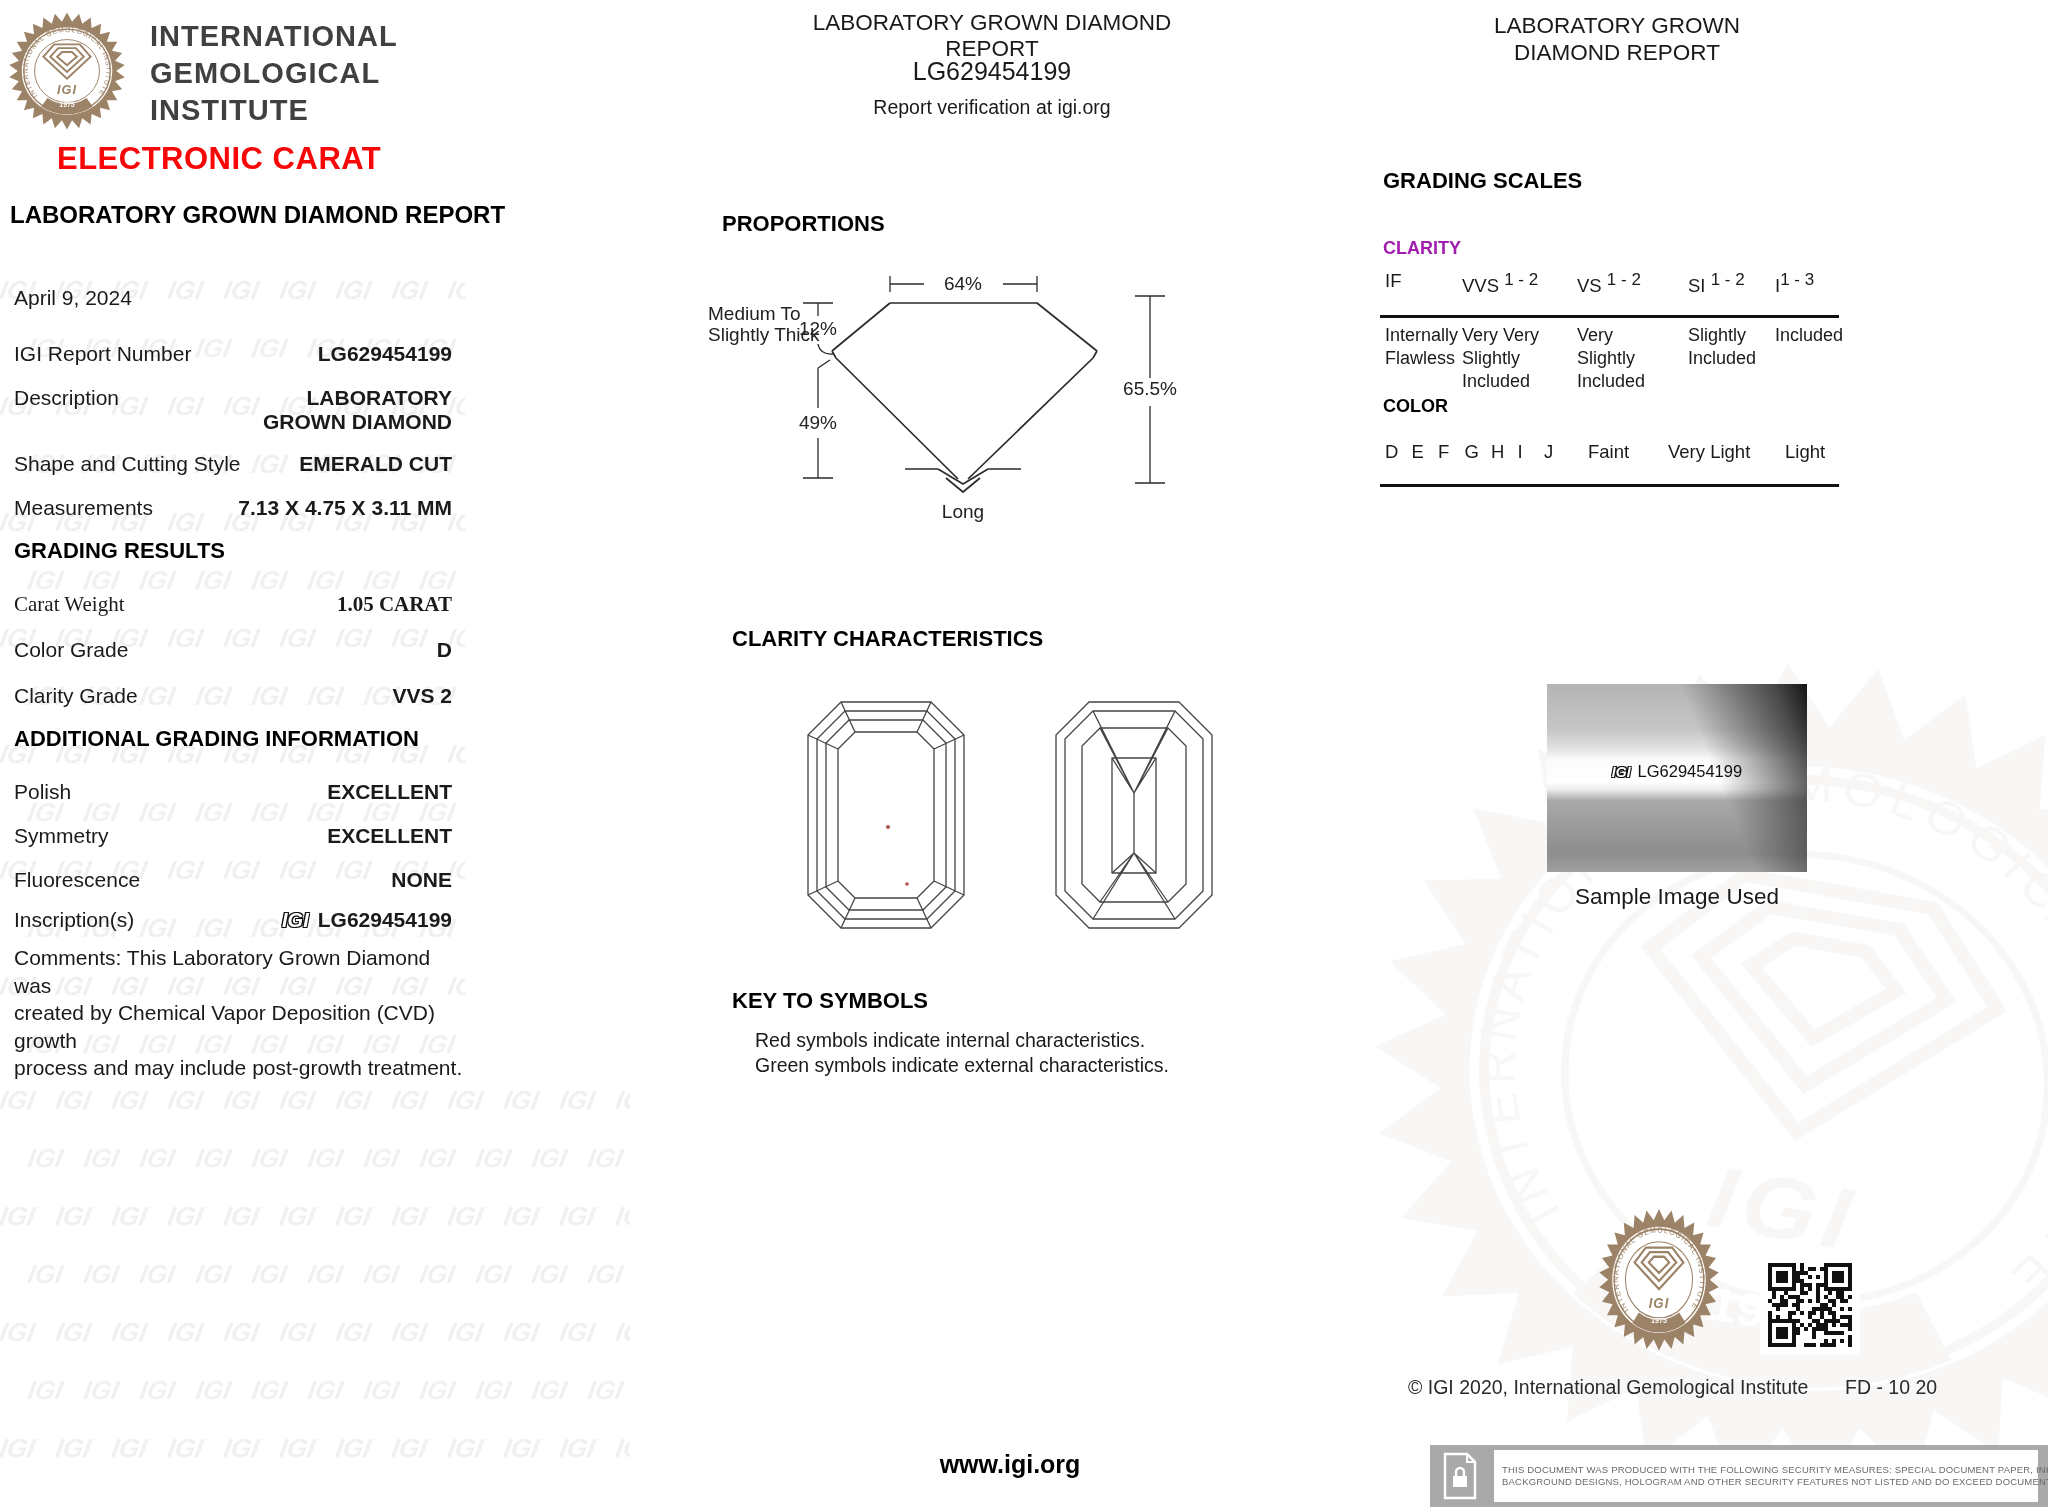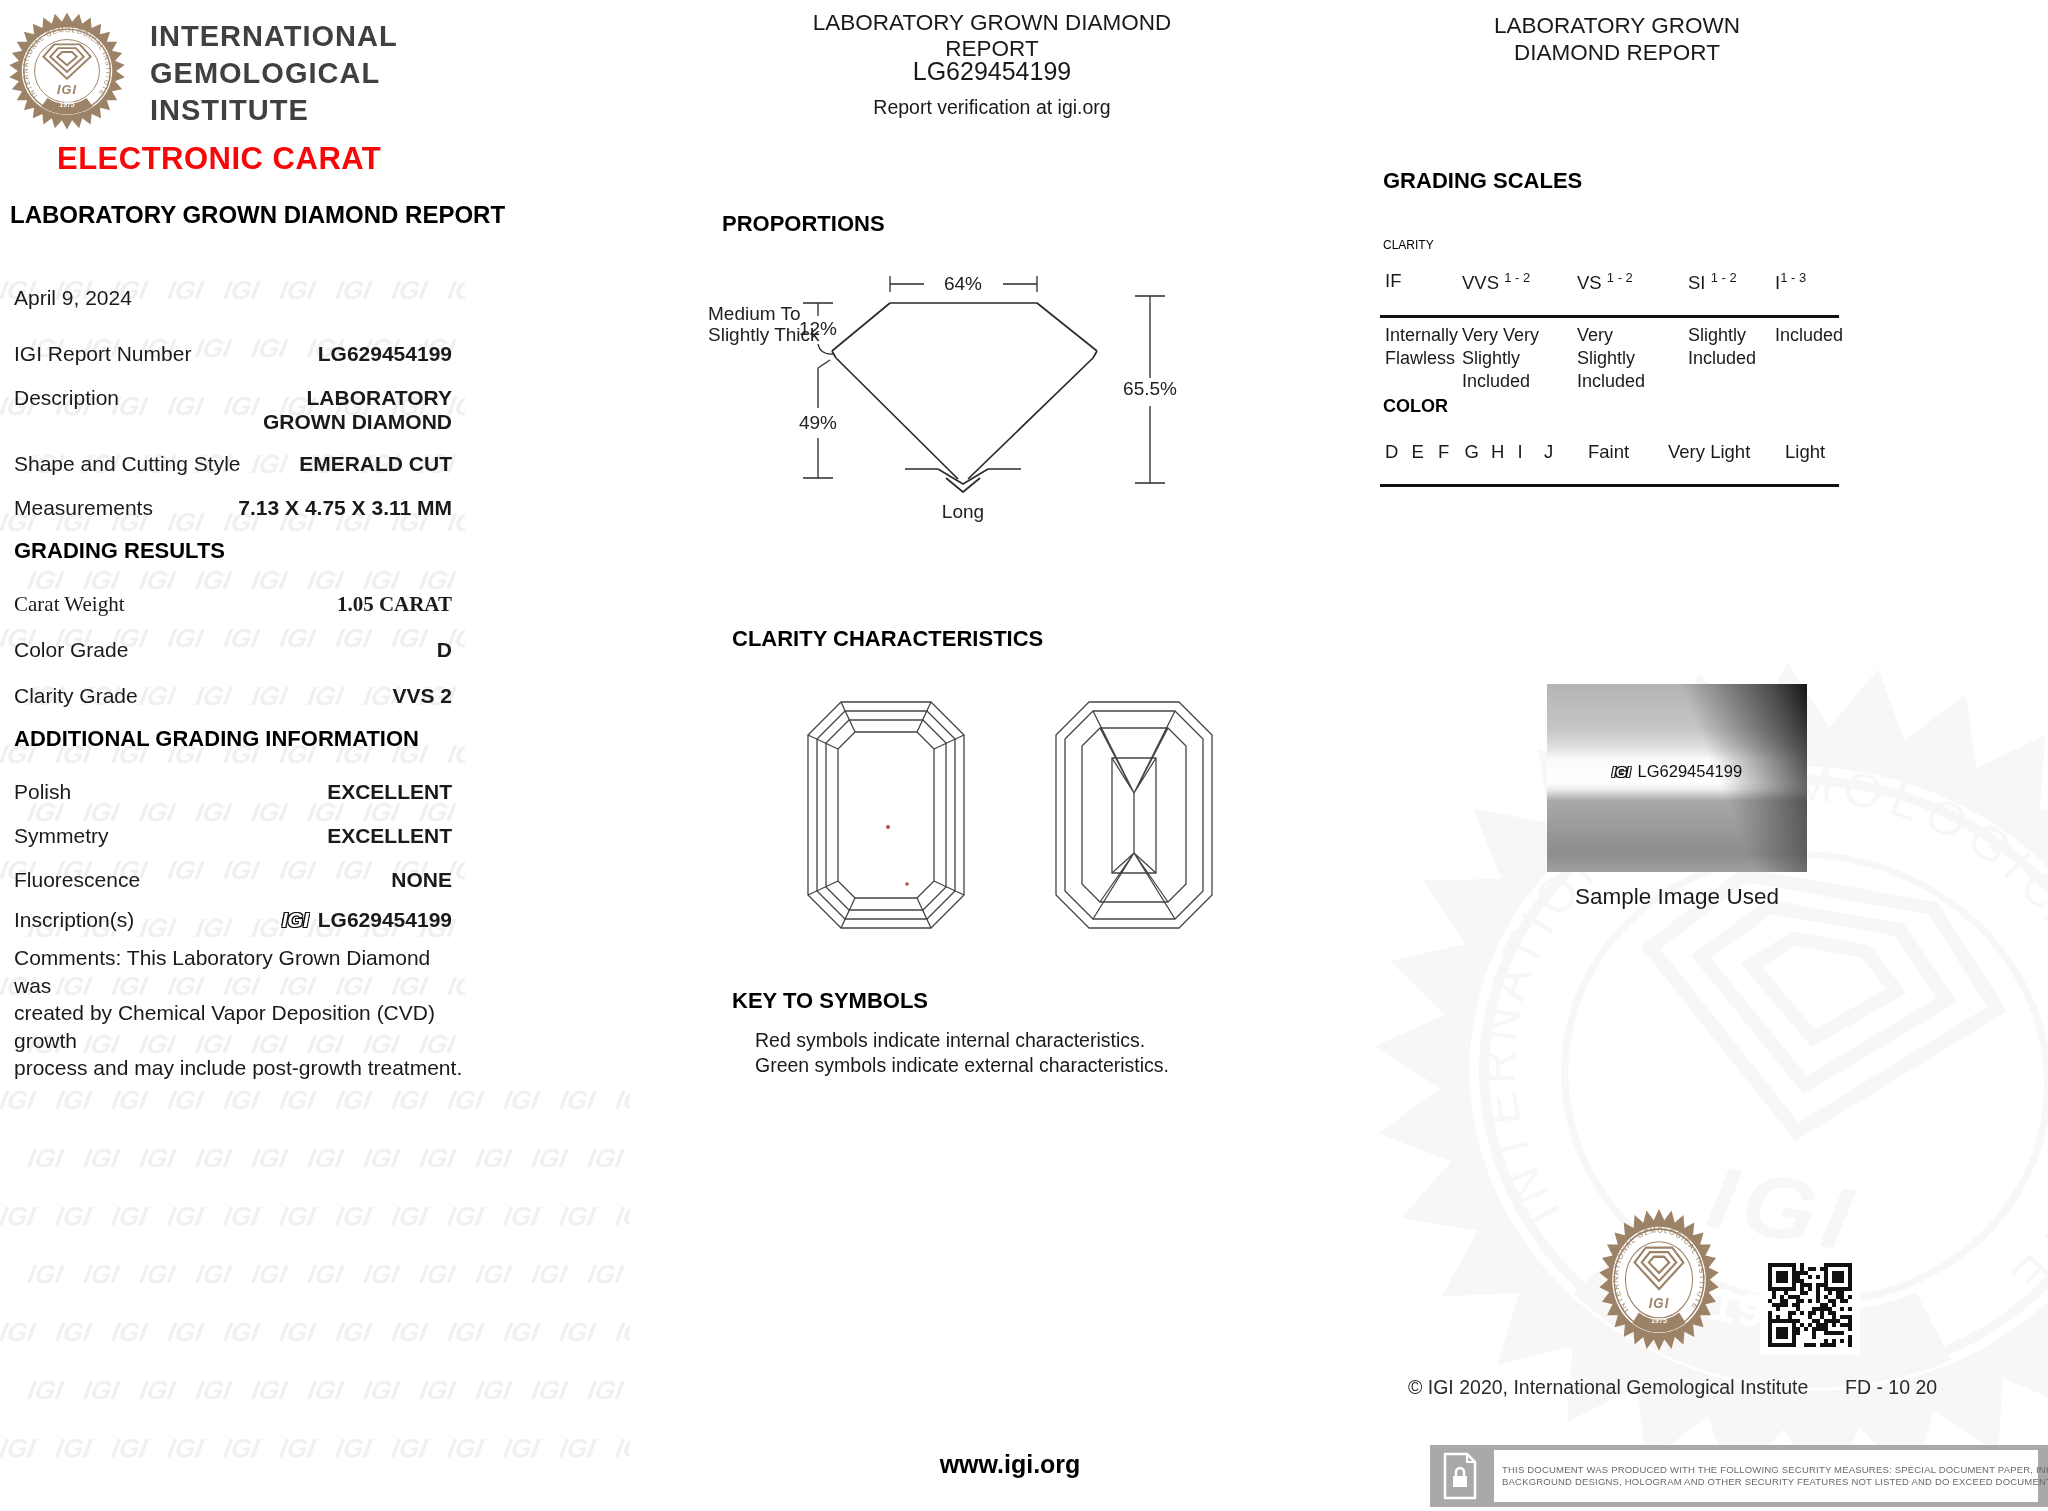--- a/index.html
+++ b/index.html
@@ -48,24 +48,24 @@
   #prop-svg{left:670px;top:256px;}
   #cc-head{left:732px;top:626px;font-size:22px;font-weight:700;color:#000;}
   #cc-svg{left:780px;top:688px;}
   #key-head{left:732px;top:988px;font-size:22px;font-weight:700;color:#000;}
   #key-lines{left:755px;top:1028px;font-size:19.5px;line-height:25px;}
   #website{left:860px;top:1450px;width:300px;text-align:center;font-size:25px;font-weight:700;color:#000;}
 
   
   #r-title{left:1450px;top:12px;width:334px;text-align:center;font-size:22.5px;line-height:27px;}
   #r-scales{left:1383px;top:168px;font-size:22px;font-weight:700;color:#000;}
-  #r-clarity-h{left:1383px;top:238px;font-size:12px;font-weight:400;color:#000000;}
+  #r-clarity-h{left:1383px;top:238px;font-size:18px;font-weight:700;color:#a21caf;}
   #clarity-cols{left:1385px;top:270px;width:460px;height:120px;}
   .ccol{position:absolute;top:0;font-size:18.5px;}
-  .ccol sup{font-size:13px;}
+  .ccol sup{font-size:17px;}
   .cdesc{position:absolute;top:54px;font-size:18px;line-height:23px;width:112px;}
   #cc0{left:0;} #cc1{left:77px;} #cc2{left:192px;} #cc3{left:303px;} #cc4{left:390px;}
   #cd0{left:0;} #cd1{left:77px;} #cd2{left:192px;} #cd3{left:303px;} #cd4{left:390px;}
   .hr{position:absolute;left:1380px;width:459px;height:3px;background:#111;}
   #hr1{top:315px;} #hr2{top:484px;}
   #r-color-h{left:1383px;top:396px;font-size:18px;font-weight:700;color:#000;}
   #color-letters{left:1385px;top:441px;display:flex;font-size:18.5px;}
   #color-letters span{display:inline-block;width:26.5px;}
   .cword{position:absolute;top:441px;font-size:18.5px;}
   #cw0{left:1588px;} #cw1{left:1668px;} #cw2{left:1785px;}

